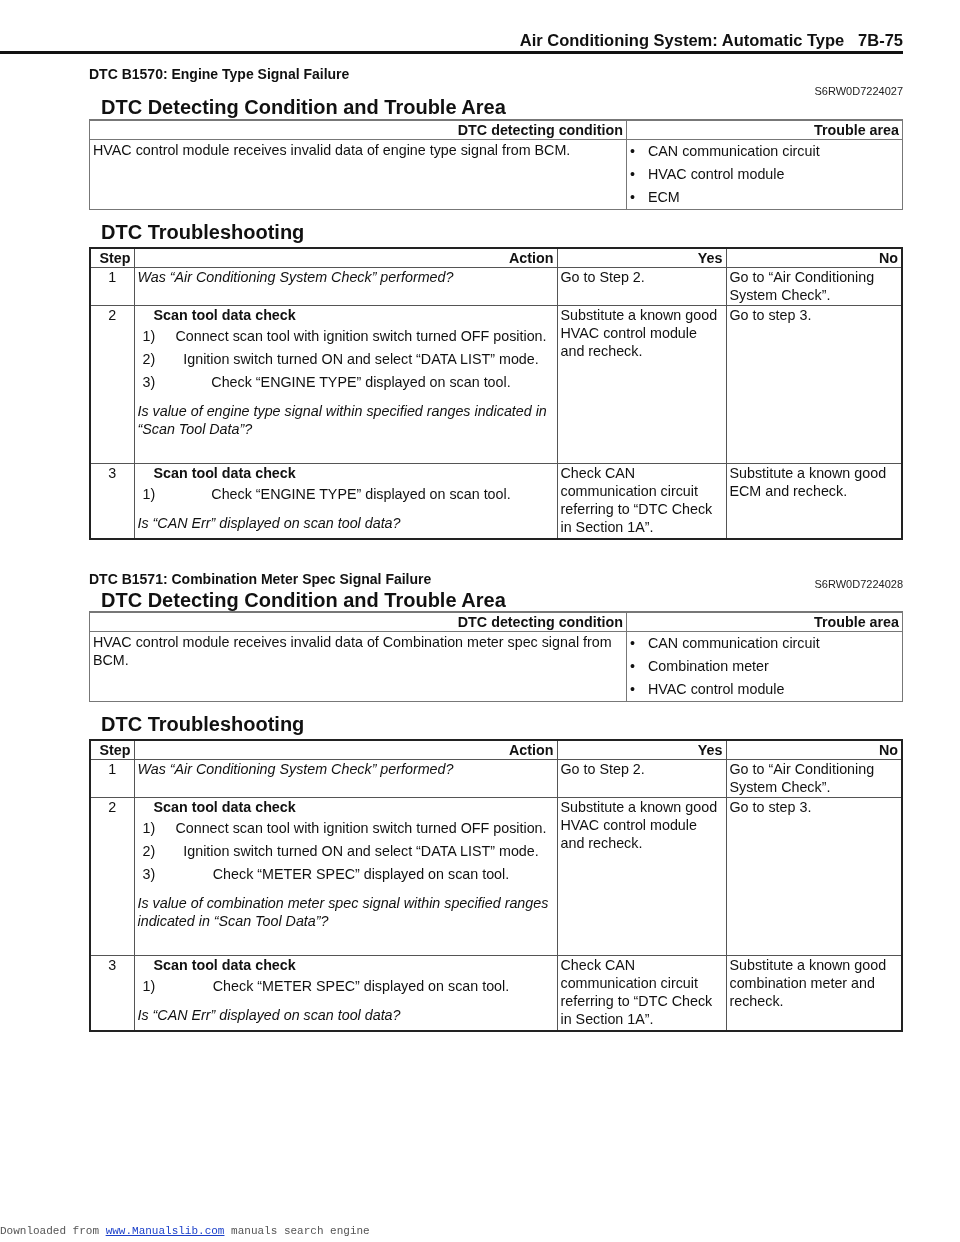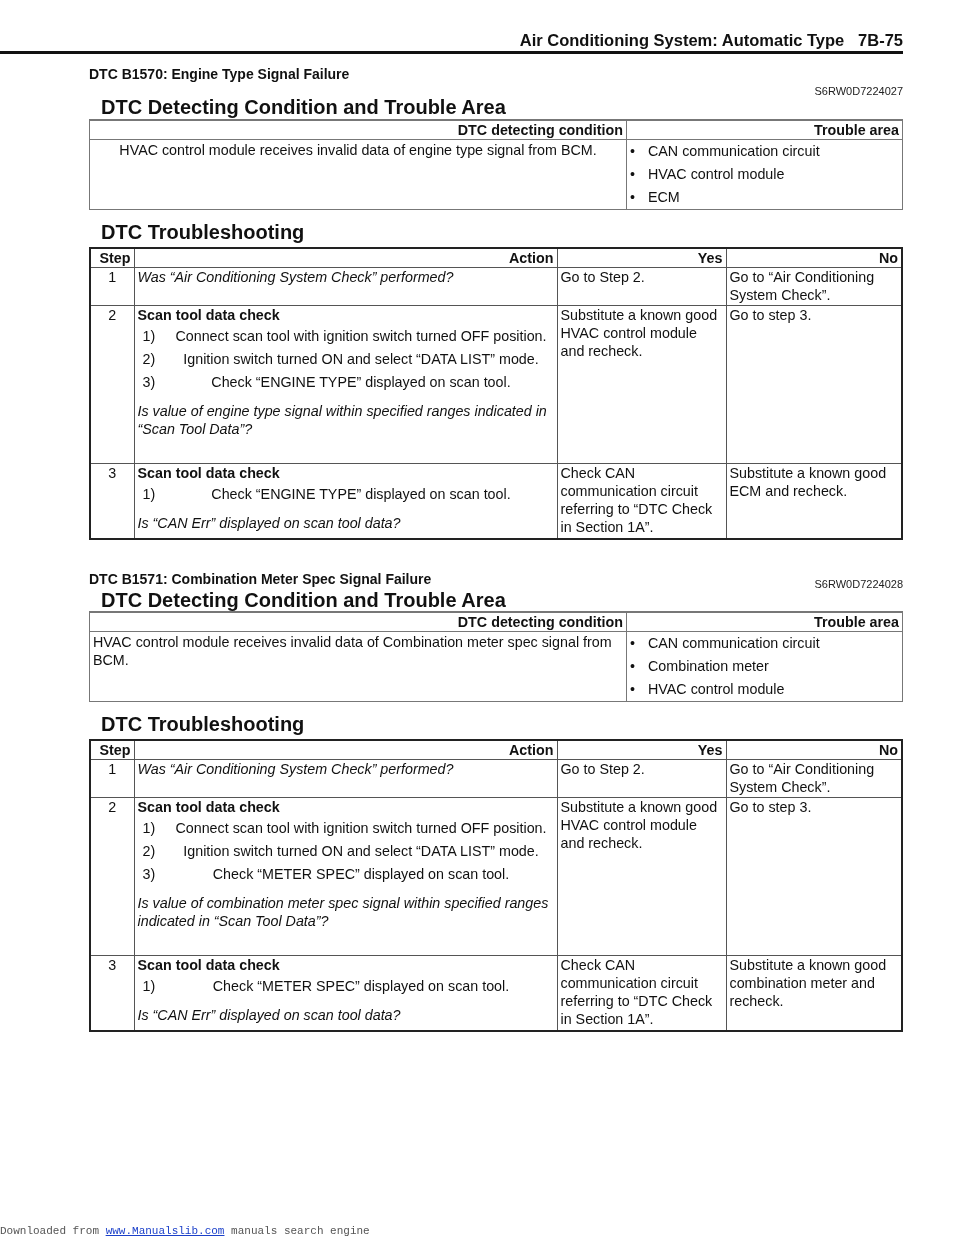--- a/index.html
+++ b/index.html
@@ -20,21 +20,21 @@
   table.tbl { border-bottom:2px solid #222; }
   table.tbl td:first-child, table.tbl th:first-child { border-left:2px solid #222; }
   table.tbl td:last-child, table.tbl th:last-child { border-right:2px solid #222; }
 
   .cond td, .cond th { border-color:#777; }
   .cond { border-bottom:1.5px solid #666; }
 
   .bullet { display:flex; padding:2px 0 3px 0; }
   .bullet .dot { width:18px; }
   .step-num { text-align:center; }
-  .step-title { font-weight:bold; }
+  .step-title { font-weight:bold;margin-left:16px; }
   .substep { display:flex; padding:3px 0 2px 0; }
   .substep .num { width:26px; padding-left:5px; }
   .substep .txt { flex:1;text-align:center; }
   .question { font-style:italic; }
   .q-block { margin-top:9px; }
 
   .footer-left { position:absolute; left:0; top:1225px; font-family:Liberation Mono, monospace; font-size:11px; color:#555; }
   .footer-left a { color:#1a3fc9; text-decoration:underline; }
   .footer-right { position:absolute; right:20px; top:1218px; font-size:20px; color:#8b5cf6; letter-spacing:0.3px;margin-top:36px; }
 </style>
@@ -54,21 +54,21 @@
   <colgroup>
       <col style="width:537px">
       <col>
     </colgroup>
   <tbody>
       <tr>
     <th>DTC detecting condition</th>
     <th>Trouble area</th>
   </tr>
   <tr style="height:65px;">
-    <td style="padding-top:1px;text-align:center;">HVAC control module receives invalid data of engine type signal from BCM.</td>
+    <td style="padding-top:1px;">HVAC control module receives invalid data of engine type signal from BCM.</td>
     <td>
       <div class="bullet">
             <span class="dot">•</span>
             <span>CAN communication circuit</span>
           </div>
       <div class="bullet">
             <span class="dot">•</span>
             <span>HVAC control module</span>
           </div>
       <div class="bullet">

